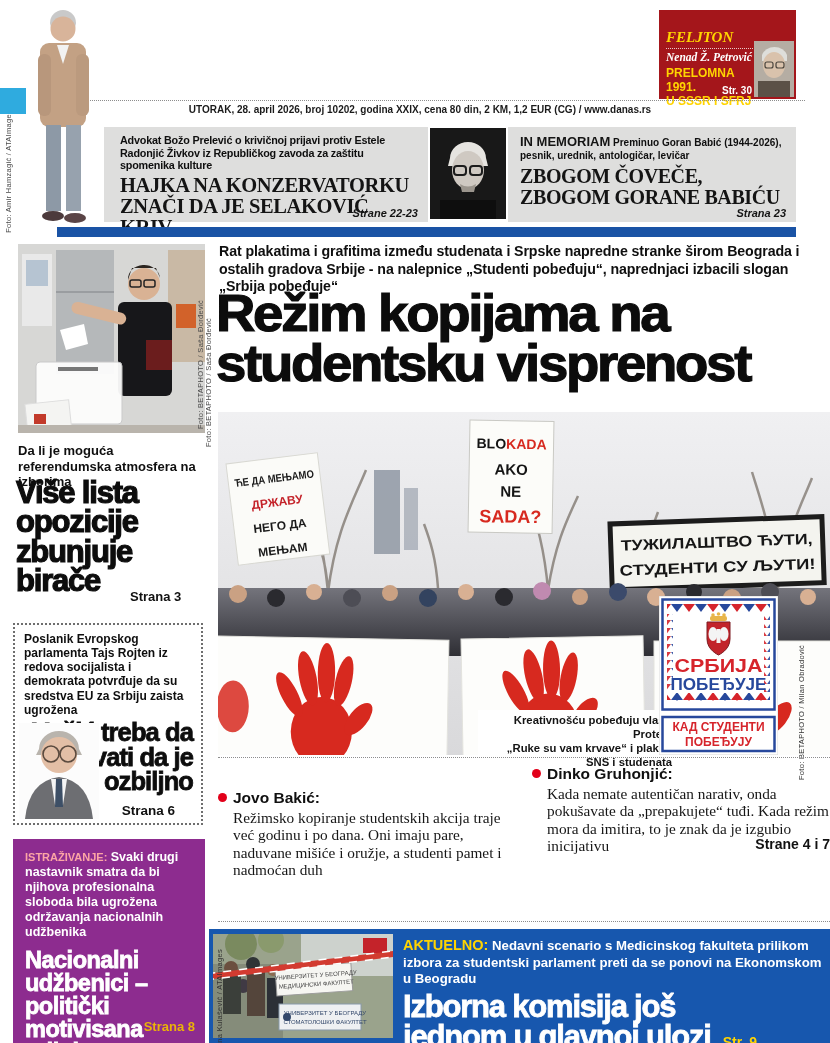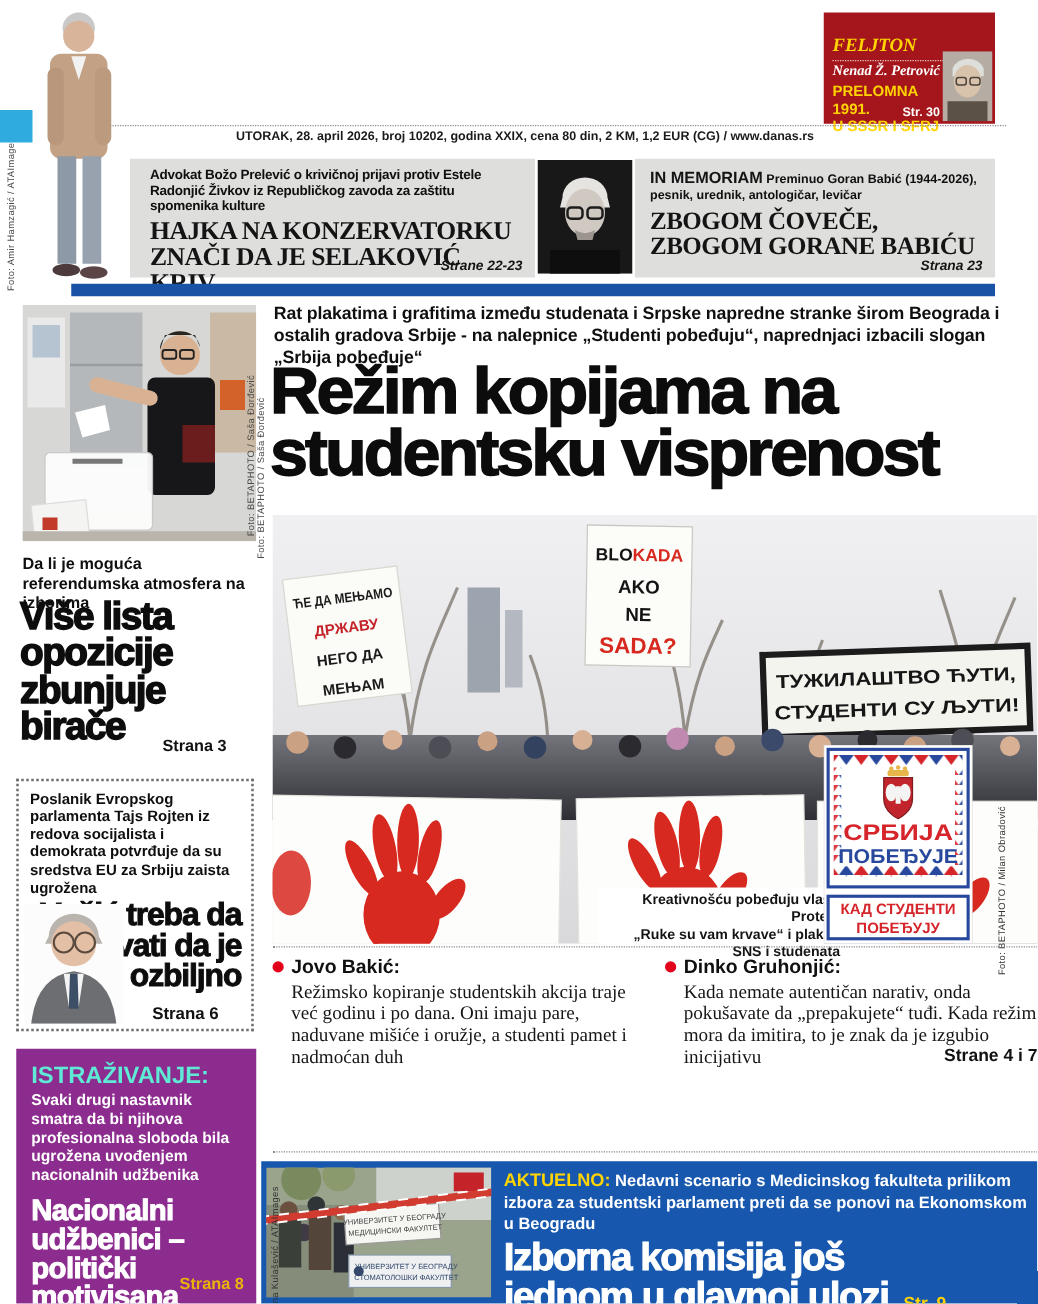--- a/index.html
+++ b/index.html
@@ -138,21 +138,21 @@
       <circle cx="49" cy="31" r="8" fill="none" stroke="#5a4a3e" stroke-width="1.6"></circle>
       <line x1="40" y1="31" x2="41" y2="31" stroke="#5a4a3e" stroke-width="1.6"></line>
       <path d="M6,96 q4,-38 34,-42 q30,4 34,42 z" fill="#6d6e72"></path>
       <polygon points="32,56 48,56 44,82 36,82" fill="#f4f4f4"></polygon>
       <polygon points="37,56 43,56 44,84 36,84" fill="#3d4f66"></polygon>
     </svg>
   </div>
 
   <div class="abs" style="left:13px;top:839px;width:192px;height:204px;background:#8D2C8F;box-sizing:border-box;padding:11px 12px 8px 12px;">
     <div style="font-size:12.5px;font-weight:bold;line-height:1.2;color:#fff;">
-      <span style="color:#5eead4;font-size:19px;">ISTRAŽIVANJE:</span><span> Svaki drugi nastavnik smatra da bi njihova profesionalna sloboda bila ugrožena uvođenjem nacionalnih udžbenika</span>
+      <span style="color:#fca5a5;font-size:11px;">ISTRAŽIVANJE:</span><span> Svaki drugi nastavnik smatra da bi njihova profesionalna sloboda bila ugrožena održavanja nacionalnih udžbenika</span>
     </div>
     <div class="fat2" style="margin-top:9px;font-size:23.5px;font-weight:bold;line-height:0.98;letter-spacing:-0.5px;color:#ffffff;">Nacionalni udžbenici – politički motivisana odluka</div>
     <div style="position:absolute;right:10px;bottom:9px;font-size:13px;font-weight:bold;color:#eab308;">Strana 8</div>
   </div>
 
   <div class="abs kicker" style="left:219px;top:243px;width:606px;font-size:14.2px;line-height:1.24;letter-spacing:-0.1px;">Rat plakatima i grafitima između studenata i Srpske napredne stranke širom Beograda i ostalih gradova Srbije - na nalepnice „Studenti pobeđuju“, naprednjaci izbacili slogan „Srbija pobeđuje“</div>
 
   <div class="abs fat" style="left:216px;top:288px;width:614px;font-size:52px;font-weight:bold;line-height:0.97;letter-spacing:-2.2px;color:#0c0c0c;transform:scaleX(1.05);transform-origin:left top;">
     <span>Režim kopijama na</span><br>
     <span>studentsku visprenost</span>
@@ -290,21 +290,21 @@
     <rect x="3.5" y="121" width="112" height="34" fill="#fff" stroke="#27489c" stroke-width="2.5"></rect>
     <text x="59.5" y="135" text-anchor="middle" font-size="12" font-weight="bold" fill="#d6242b">КАД СТУДЕНТИ</text>
     <text x="59.5" y="150" text-anchor="middle" font-size="12" font-weight="bold" fill="#d6242b">ПОБЕЂУЈУ</text>
   </svg>
 
   <span class="vcredit" style="left:797px;top:645px;color:#333;">Foto: BETAPHOTO / Milan Obradović</span>
 
   <div class="abs dotline-thin" style="left:218px;top:757px;width:612px;"></div>
 
   <div class="abs" style="left:218px;top:765px;width:612px;display:flex;gap:16px;">
-    <div style="flex:1;position:relative;padding-left:15px;">
+    <div style="flex:1;position:relative;padding-left:15px;margin-top:24px;">
       <span class="bullet" style="position:absolute;left:0;top:4px;"></span>
       <div class="qname">Jovo Bakić:</div>
       <div class="qbody">Režimsko kopiranje studentskih akcija traje već godinu i po dana. Oni imaju pare, naduvane mišiće i oružje, a studenti pamet i nadmoćan duh</div>
     </div>
     <div style="flex:1;position:relative;padding-left:15px;">
       <span class="bullet" style="position:absolute;left:0;top:4px;"></span>
       <div class="qname">Dinko Gruhonjić:</div>
       <div class="qbody">Kada nemate autentičan narativ, onda pokušavate da „prepakujete“ tuđi. Kada režim mora da imitira, to je znak da je izgubio inicijativu</div>
       <div style="text-align:right;font-size:14px;font-weight:bold;margin-top:-19px;">Strane 4 i 7</div>
     </div>

